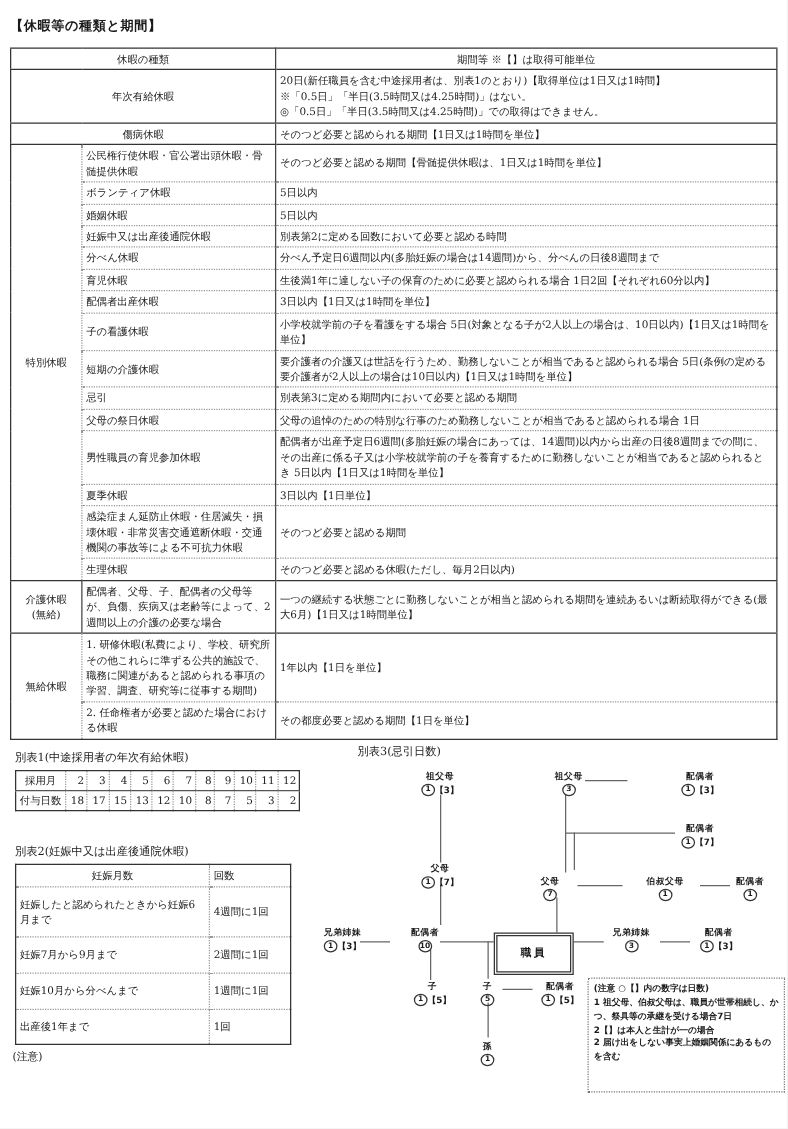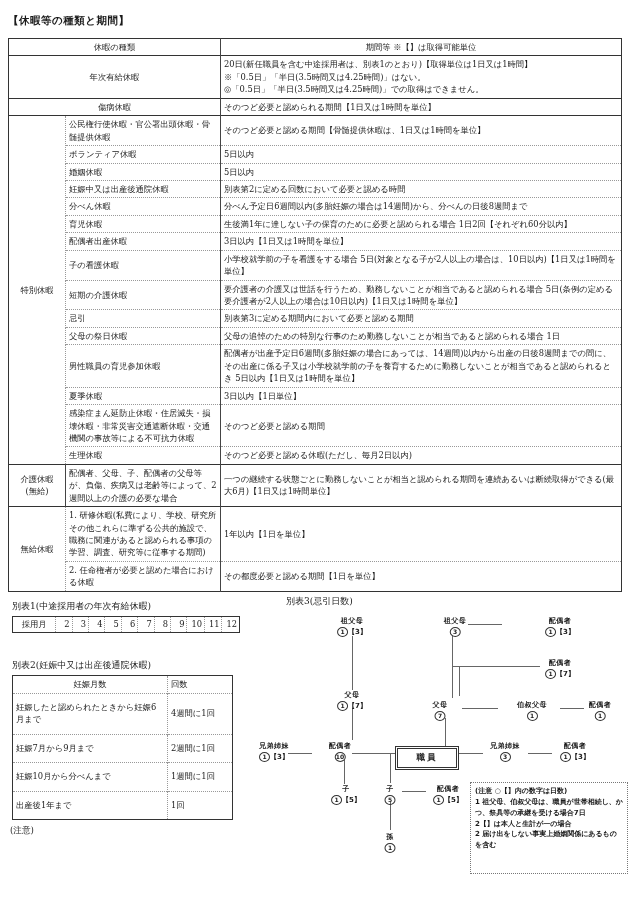--- a/index.html
+++ b/index.html
@@ -43,21 +43,21 @@
   
   #dg-title{position:absolute;left:46px;top:3px;font-size:9px;font-family:"DejaVu Serif",serif;}
   .dnode{position:absolute;transform:translateX(-50%);text-align:center;white-space:nowrap;}
   .dnode .nlabel{font-size:7px;font-weight:bold;letter-spacing:.5px;}
   .dnode .nval{font-size:7px;font-weight:bold;margin-top:1px;height:10px;}
   .circ{display:inline-block;min-width:8px;height:8px;border:1px solid #333;border-radius:50%;
         font-size:6px;line-height:8px;text-align:center;vertical-align:middle;padding:0 .5px;}
   .hline,.vline{position:absolute;background:#666;}
   .hline{height:1px;}
   .vline{width:1px;}
-  #employee-box{position:absolute;left:155px;top:154px;width:64px;height:24px;border:3px double #333;
+  #employee-box{position:absolute;left:155px;top:154px;width:64px;height:34px;border:3px double #333;
         box-sizing:border-box;display:flex;align-items:center;justify-content:center;
         font-size:8.5px;font-weight:bold;letter-spacing:2px;}
   #dg-note{position:absolute;left:230px;top:190px;width:158px;height:92px;border:1px dotted #777;
         padding:3px 4px;box-sizing:border-box;font-size:7px;font-weight:bold;line-height:1.55;}
   #dg-note div{white-space:normal;}
 </style>
 </head>
 <body>
 
 <div id="page">
@@ -180,20 +180,34 @@
               <td style="width: 13px;">3</td>
               <td style="width: 13px;">4</td>
               <td style="width: 13px;">5</td>
               <td style="width: 13px;">6</td>
               <td style="width: 13px;">7</td>
               <td style="width: 13px;">8</td>
               <td style="width: 13px;">9</td>
               <td style="width: 13px;">10</td>
               <td style="width: 13px;">11</td>
               <td style="width: 13px;">12</td>
+            </tr>
+            <tr>
+              <td class="rowlbl">付与日数</td>
+              <td style="width: 13px;">18</td>
+              <td style="width: 13px;">17</td>
+              <td style="width: 13px;">15</td>
+              <td style="width: 13px;">13</td>
+              <td style="width: 13px;">12</td>
+              <td style="width: 13px;">10</td>
+              <td style="width: 13px;">8</td>
+              <td style="width: 13px;">7</td>
+              <td style="width: 13px;">5</td>
+              <td style="width: 13px;">3</td>
+              <td style="width: 13px;">2</td>
             </tr>
           </tbody>
         </table>
 
       <div class="small-title" style="margin-top:26px">別表2(妊娠中又は出産後通院休暇)</div>
       <table id="t2" style="margin-top:2px">
         <thead>
           <tr>
             <th style="width:148px">妊娠月数</th>
             <th class="c2">回数</th>

